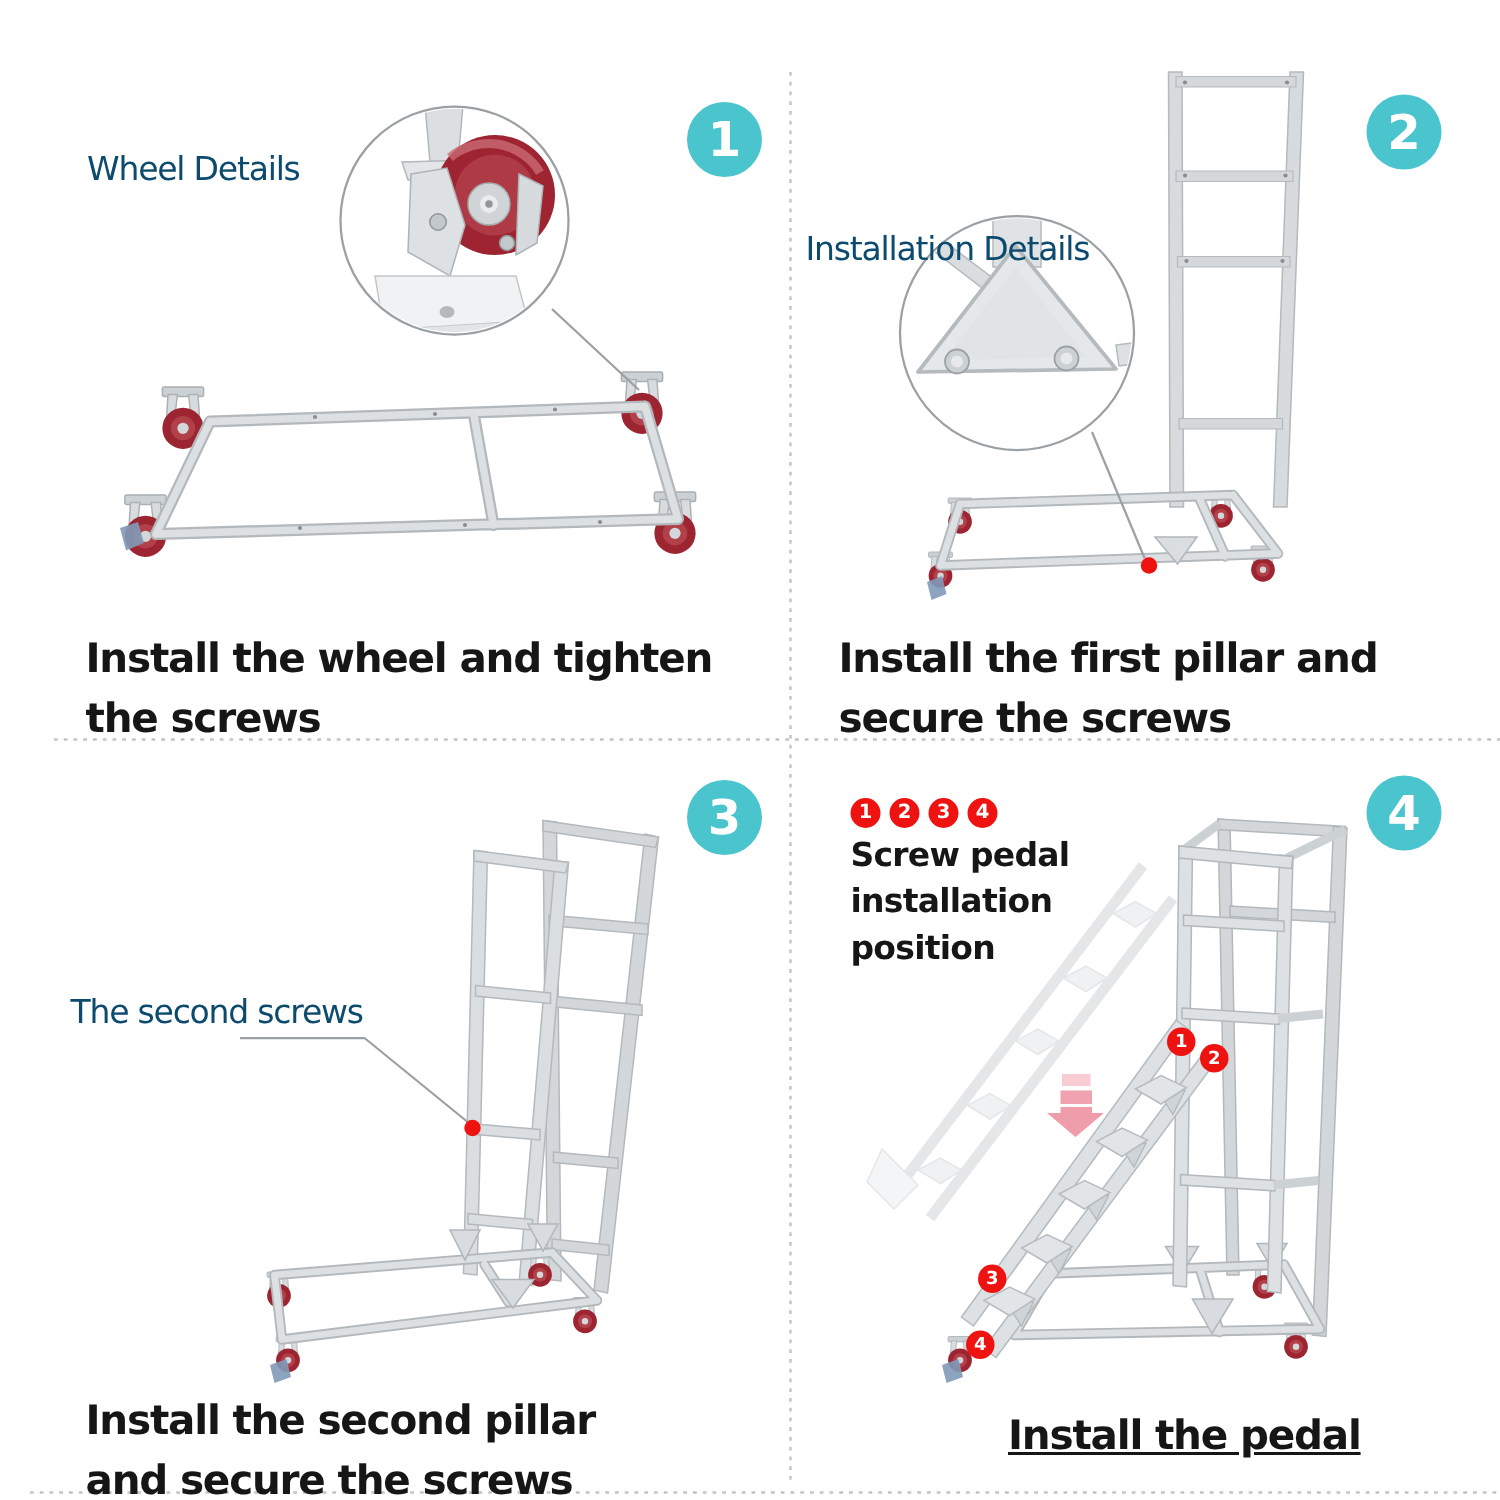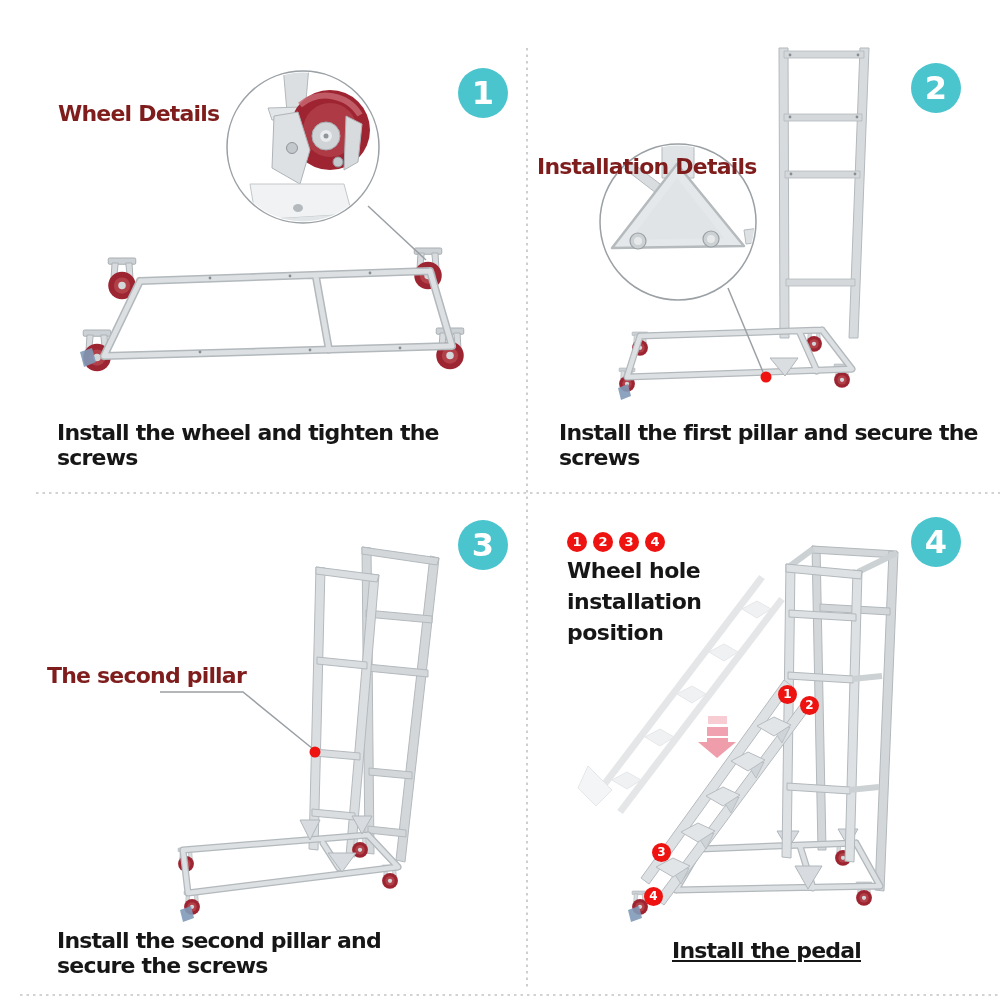--- a/index.html
+++ b/index.html
@@ -1,23 +1,23 @@
 <!DOCTYPE html>
 <html><head>
 <meta charset="utf-8">
 <style>
   html,body{margin:0;padding:0;background:#ffffff;}
   .stage{position:relative;width:1000px;height:1000px;background:#ffffff;overflow:hidden;
          font-family:"DejaVu Sans","Liberation Sans",sans-serif;}
   .stage svg{position:absolute;left:0;top:0;}
   .badge{position:absolute;width:50px;height:50px;border-radius:50%;
          color:#ffffff;font-weight:700;font-size:32px;line-height:50px;text-align:center;}
-  .title{position:absolute;font-weight:700;font-size:22px;line-height:26px;
-         letter-spacing:-0.8px;color:#7f1d1d;white-space:nowrap;}
-  .caption{position:absolute;font-weight:700;font-size:22px;line-height:25px;
+  .title{position:absolute;font-weight:400;font-size:22px;line-height:26px;
+         letter-spacing:-0.8px;color:#0c4a6e;white-space:nowrap;}
+  .caption{position:absolute;font-weight:700;font-size:27px;line-height:40px;
            letter-spacing:-0.8px;color:#161616;}
   .note{position:absolute;font-weight:700;font-size:22px;line-height:31px;
         letter-spacing:-0.5px;color:#161616;width:190px;}
   .dotrow{position:absolute;display:flex;gap:6px;}
   .dot{width:20px;height:20px;border-radius:50%;color:#fff;font-weight:700;
        font-size:13px;line-height:20px;text-align:center;}
   .marker{position:absolute;width:19px;height:19px;border-radius:50%;color:#fff;
           font-weight:700;font-size:12px;line-height:19px;text-align:center;}
 </style>
 </head>
@@ -240,29 +240,29 @@
   </g>
 </svg>
 
   <div class="badge" style="left: 458px; top: 68px; background: rgb(74, 196, 205);">1</div>
   <div class="badge" style="left: 911px; top: 63px; background: rgb(74, 196, 205);">2</div>
   <div class="badge" style="left: 458px; top: 520px; background: rgb(74, 196, 205);">3</div>
   <div class="badge" style="left: 911px; top: 517px; background: rgb(74, 196, 205);">4</div>
 
   <div class="title" style="left:58px;top:101px;">Wheel Details</div>
   <div class="title" style="left:537px;top:110px;margin-top:44px;">Installation Details</div>
-  <div class="title" style="left:47px;top:663px;">The second pillar</div>
+  <div class="title" style="left:47px;top:663px;">The second screws</div>
 
   <div class="dotrow" style="left:567px;top:532px;">
     <span class="dot" style="background: rgb(238, 19, 16);">1</span>
     <span class="dot" style="background: rgb(238, 19, 16);">2</span>
     <span class="dot" style="background: rgb(238, 19, 16);">3</span>
     <span class="dot" style="background: rgb(238, 19, 16);">4</span>
   </div>
-  <div class="note" style="left:567px;top:555px;">Wheel hole installation position</div>
+  <div class="note" style="left:567px;top:555px;">Screw pedal installation position</div>
 
   <div class="marker" style="left: 778px; top: 685px; background: rgb(238, 19, 16);">1</div>
   <div class="marker" style="left: 800px; top: 696px; background: rgb(238, 19, 16);">2</div>
   <div class="marker" style="left: 652px; top: 843px; background: rgb(238, 19, 16);">3</div>
   <div class="marker" style="left: 644px; top: 887px; background: rgb(238, 19, 16);">4</div>
 
   <div class="caption" style="left:57px;top:420px;width:420px;">Install the wheel and tighten the screws</div>
   <div class="caption" style="left:559px;top:420px;width:440px;">Install the first pillar and secure the screws</div>
   <div class="caption" style="left:57px;top:928px;width:400px;">Install the second pillar and secure the screws</div>
   <div class="caption" style="left:672px;top:938px;width:300px;text-decoration:underline;">Install the pedal</div>

